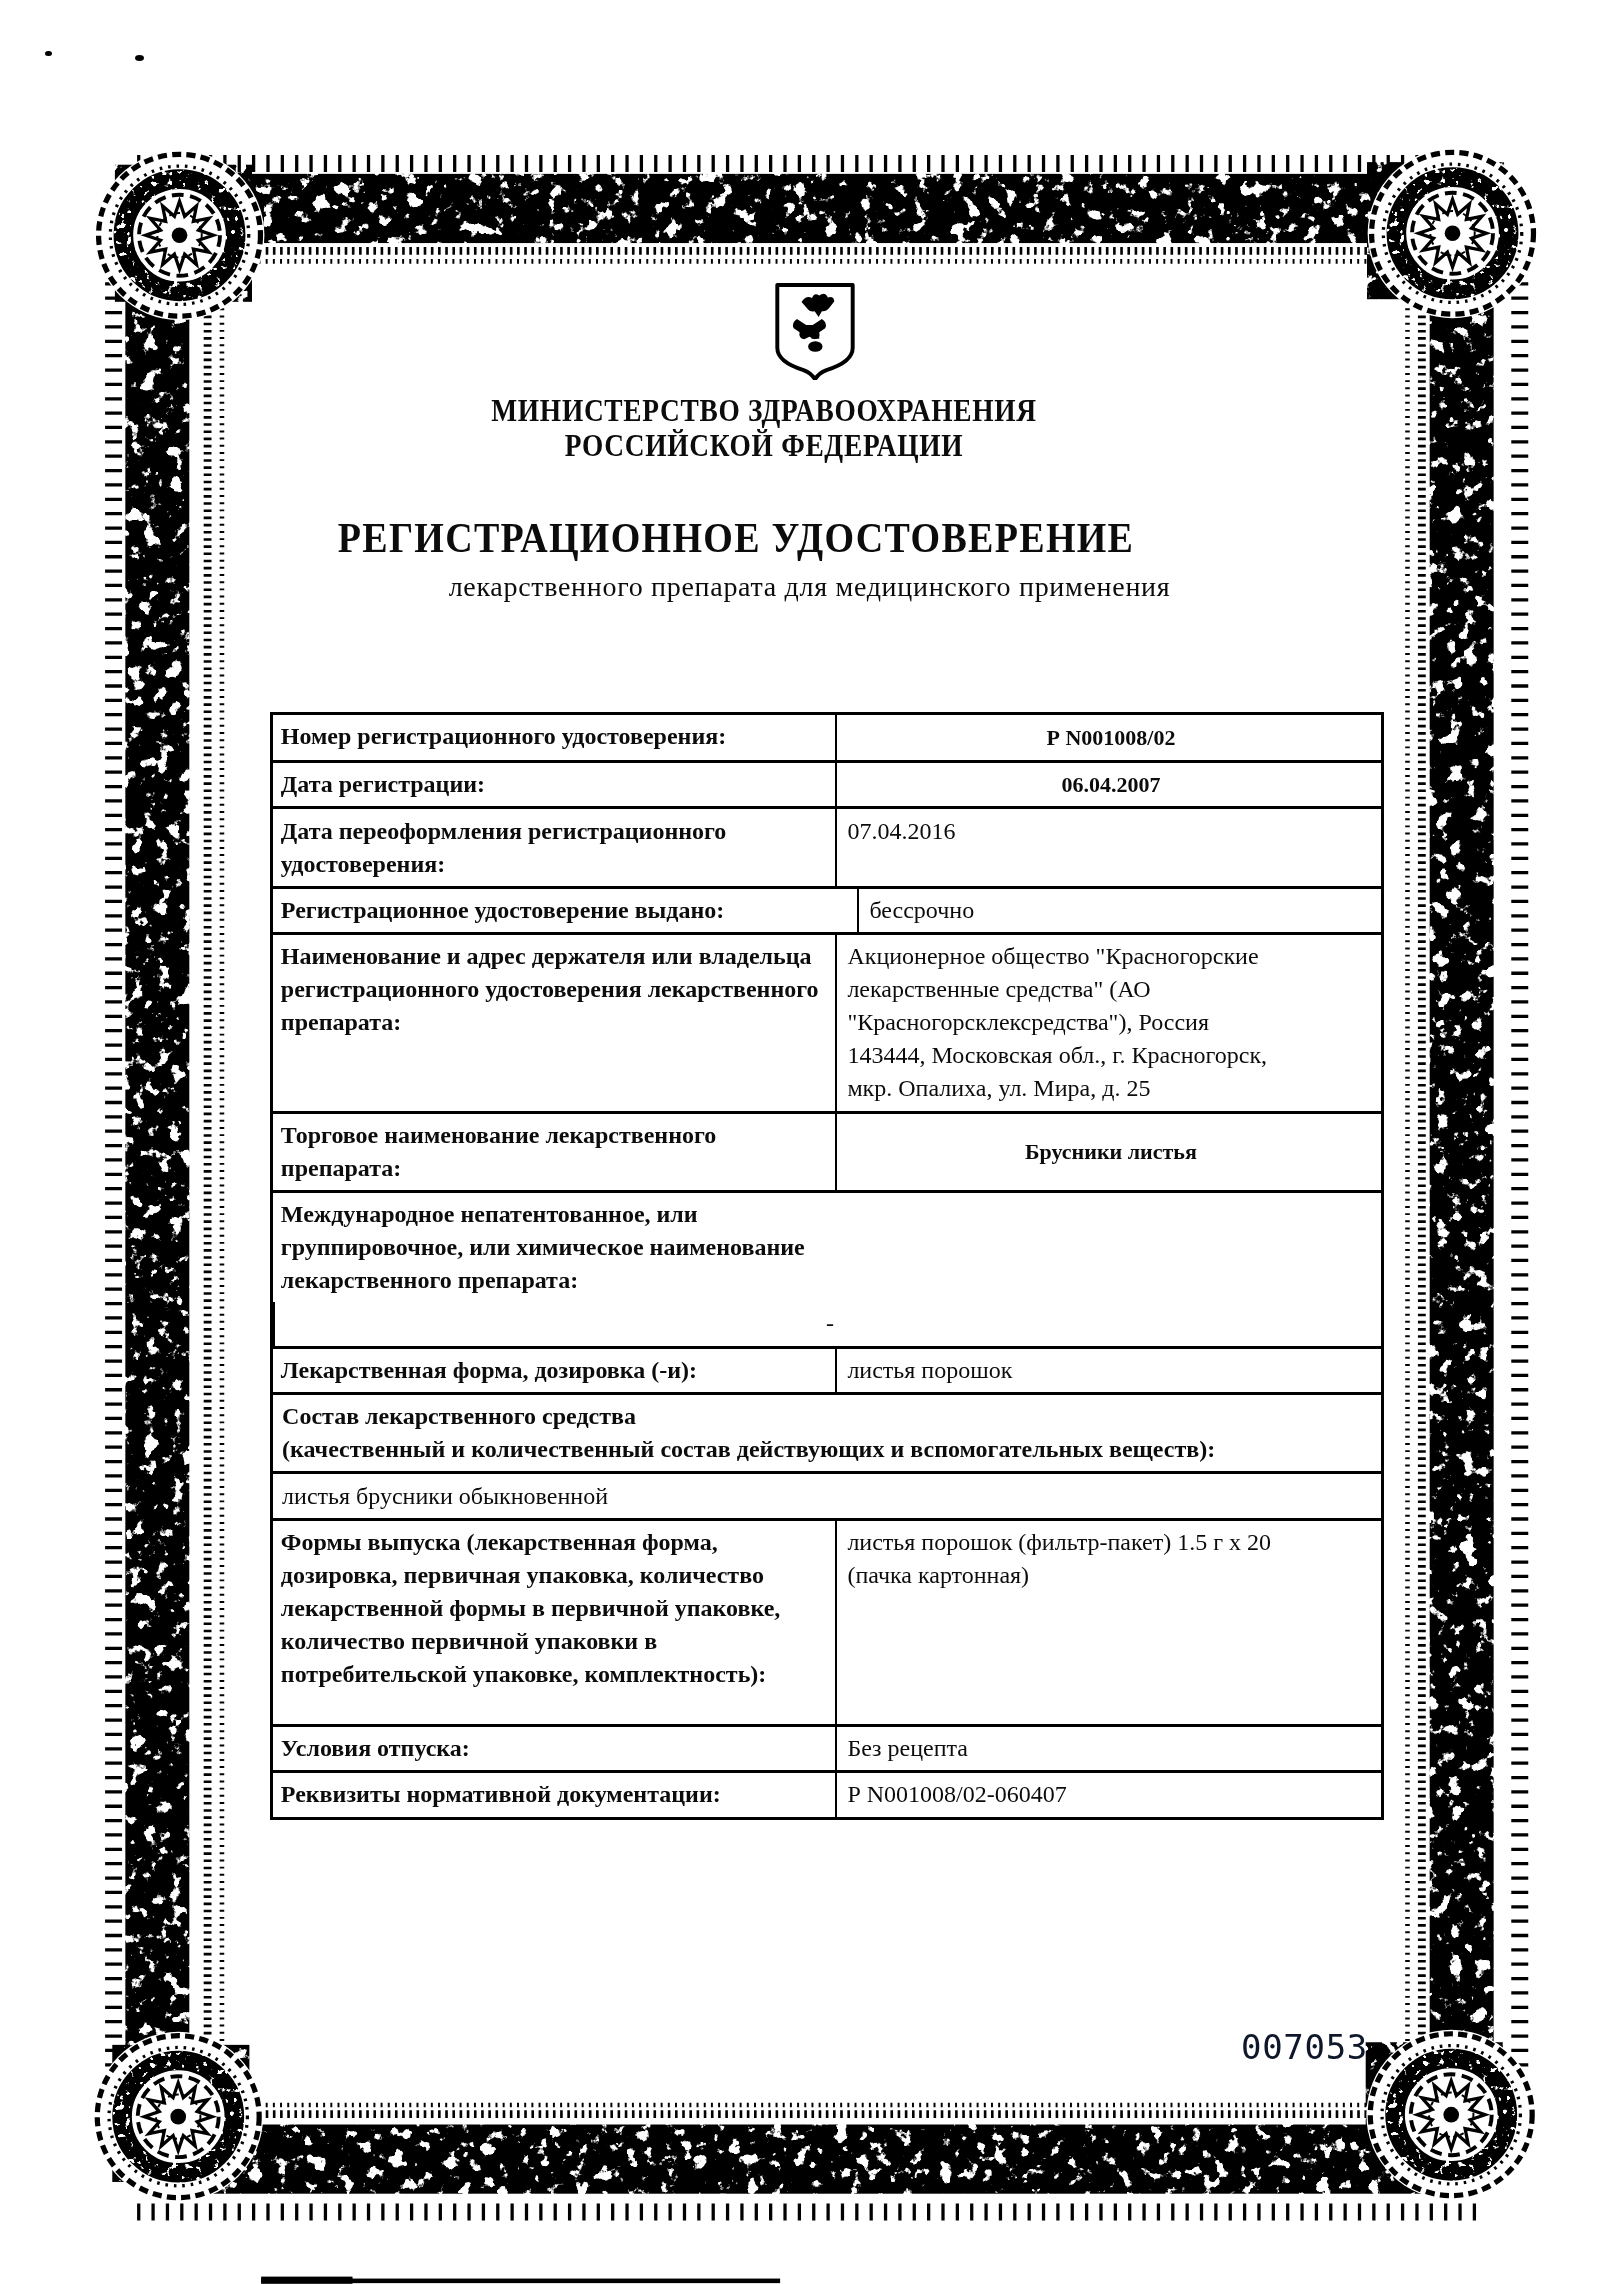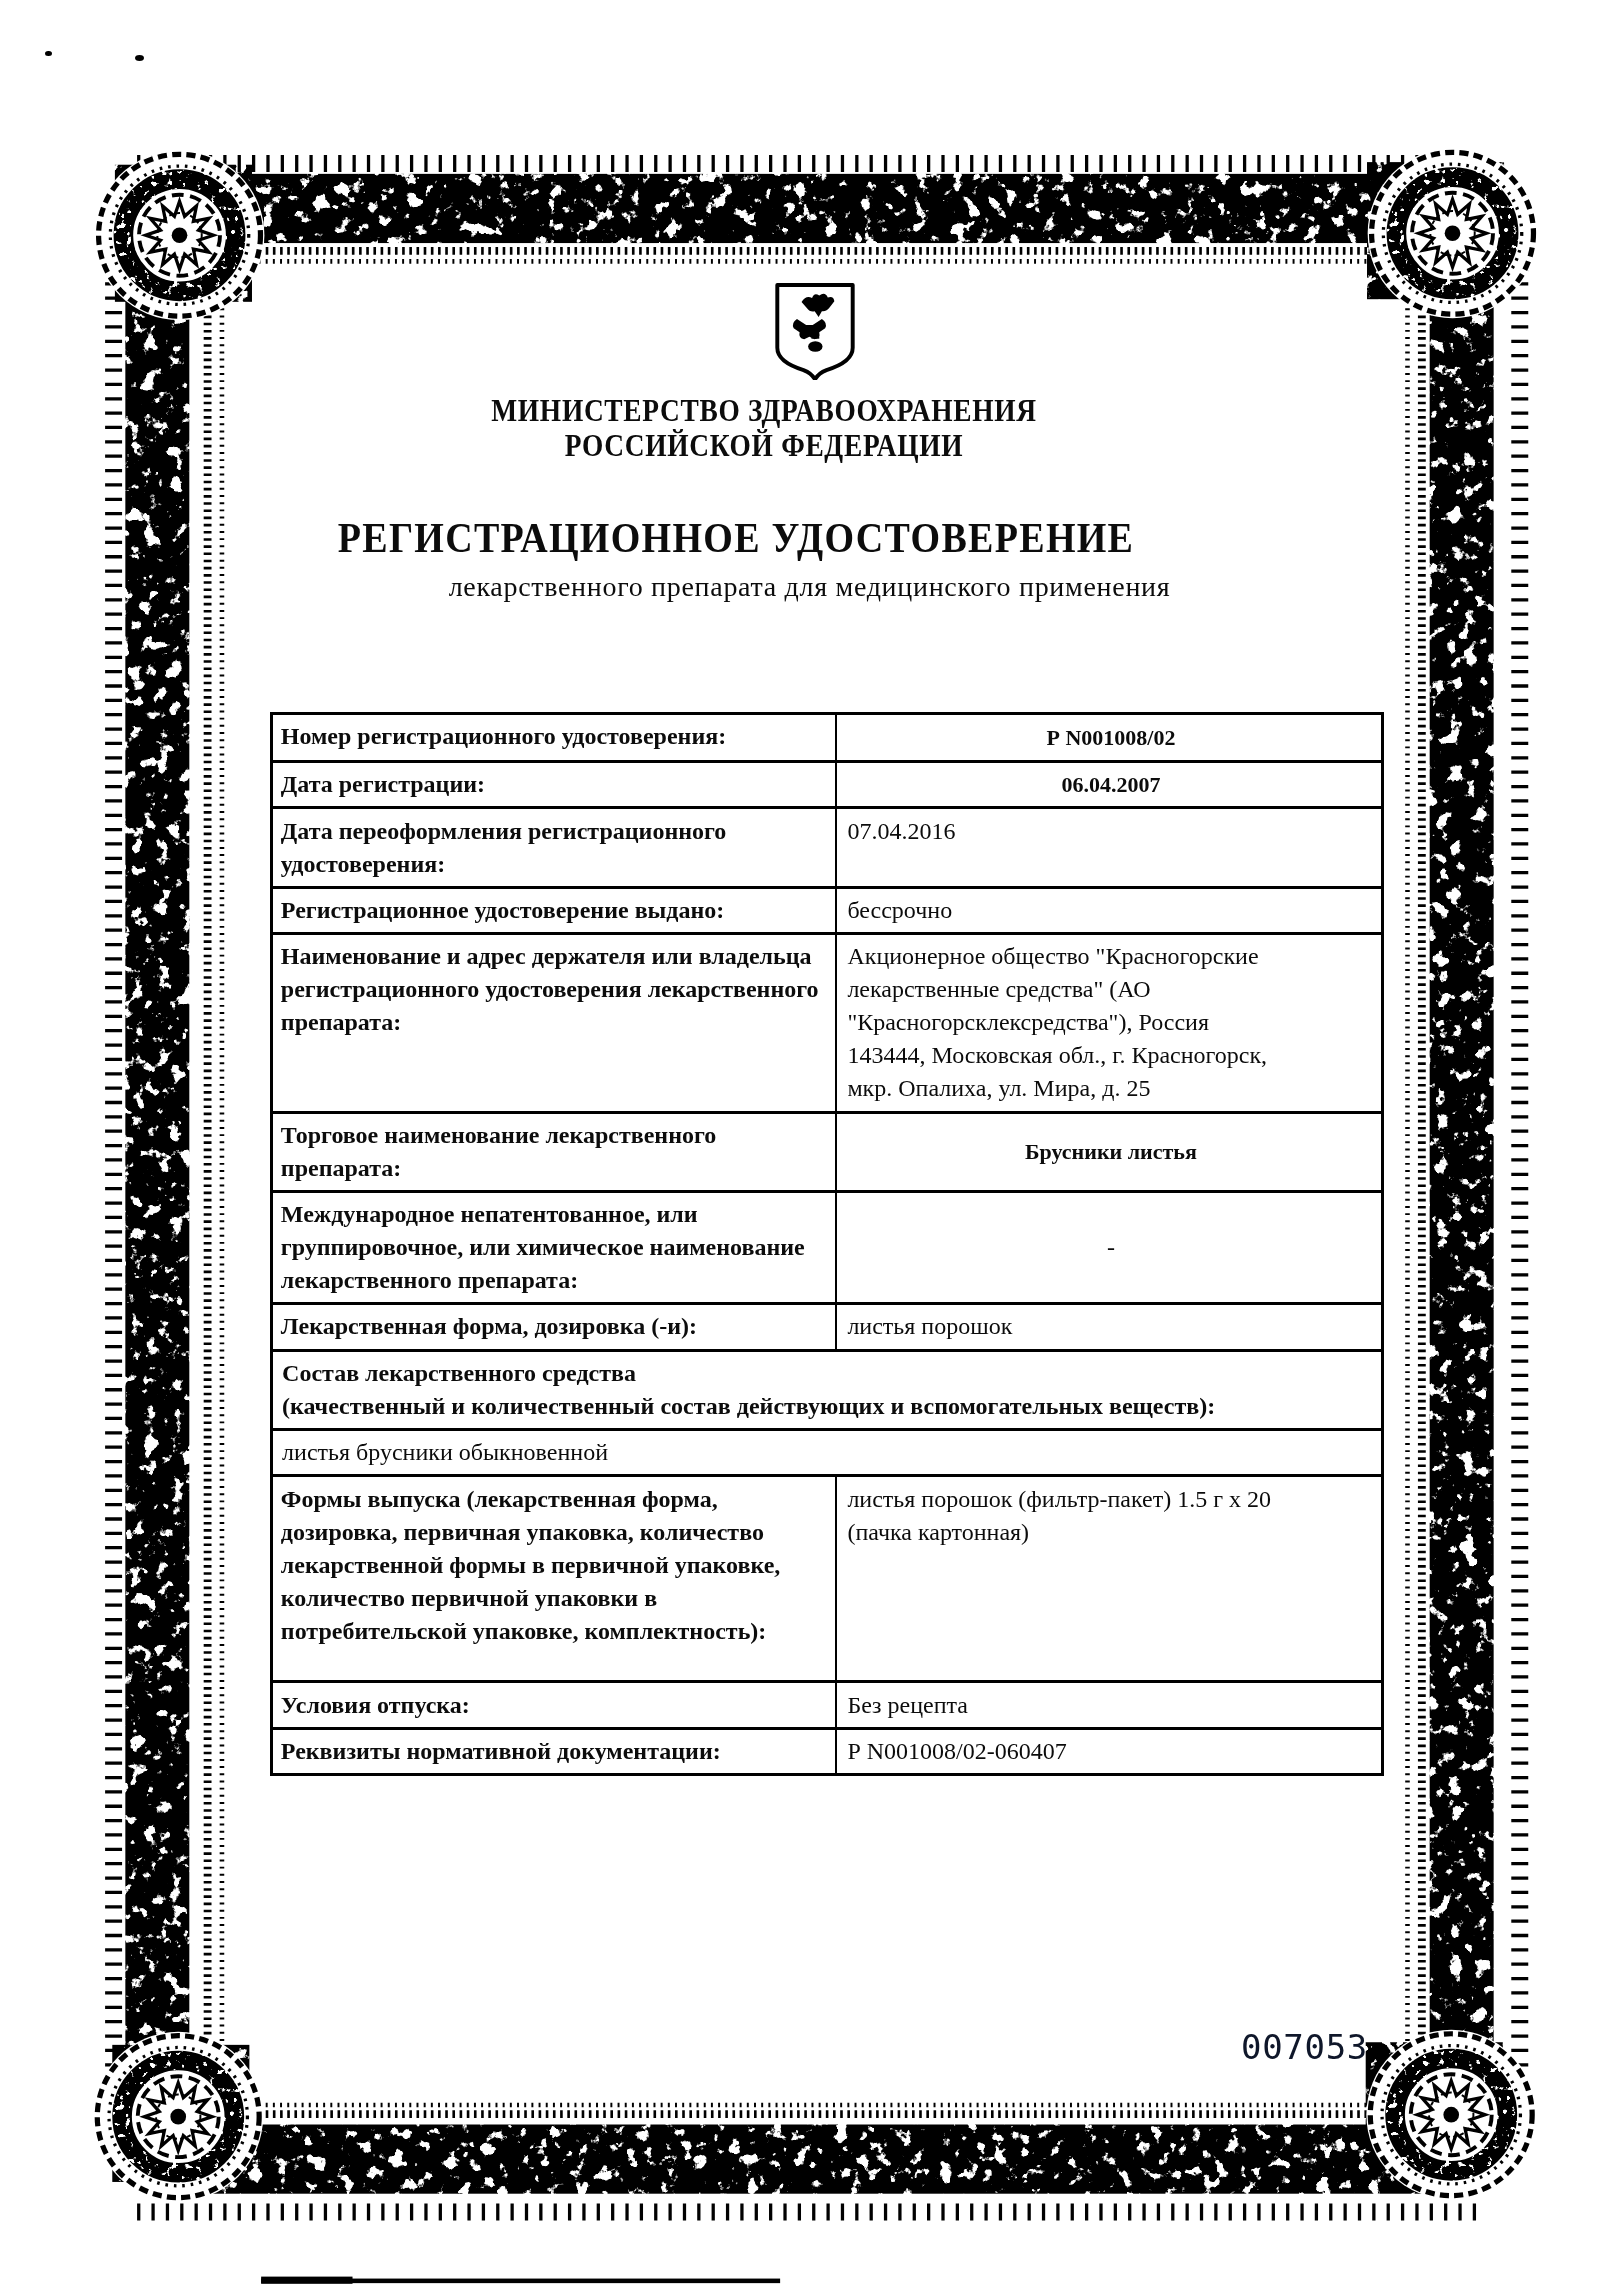--- a/index.html
+++ b/index.html
@@ -51,24 +51,24 @@
     width:100%;box-sizing:border-box;padding:5.2px 9.1px;font-size:24px;line-height:33px;
   }
   .t-full.bold{font-weight:bold;}
   .v-center{display:flex;align-items:center;justify-content:center;text-align:center;}
   .v-bold{font-weight:bold;font-size:22px;}
   .vline{display:block;}
 
   .r1{min-height:45px;}
   .r2{min-height:45px;}
   .r3{min-height:74px;}
-  .r4{min-height:40px;}
+  .r4{min-height:40px;gap:22px;}
   .r5{min-height:172px;}
   .r6{min-height:71px;}
-  .r7{min-height:106px;}
+  .r7{min-height:106px;flex-direction:column;}
   .r8{min-height:41px;}
   .r9{min-height:74px;}
   .r10{min-height:39px;}
   .r11{min-height:206px;}
   .r12{min-height:40px;}
   .r13{min-height:40px;}
 
   .serial{
     position:absolute;left:1241px;top:2027px;
     font-family:"DejaVu Sans Mono",monospace;font-size:34px;letter-spacing:0.7px;color:#0f172a;

